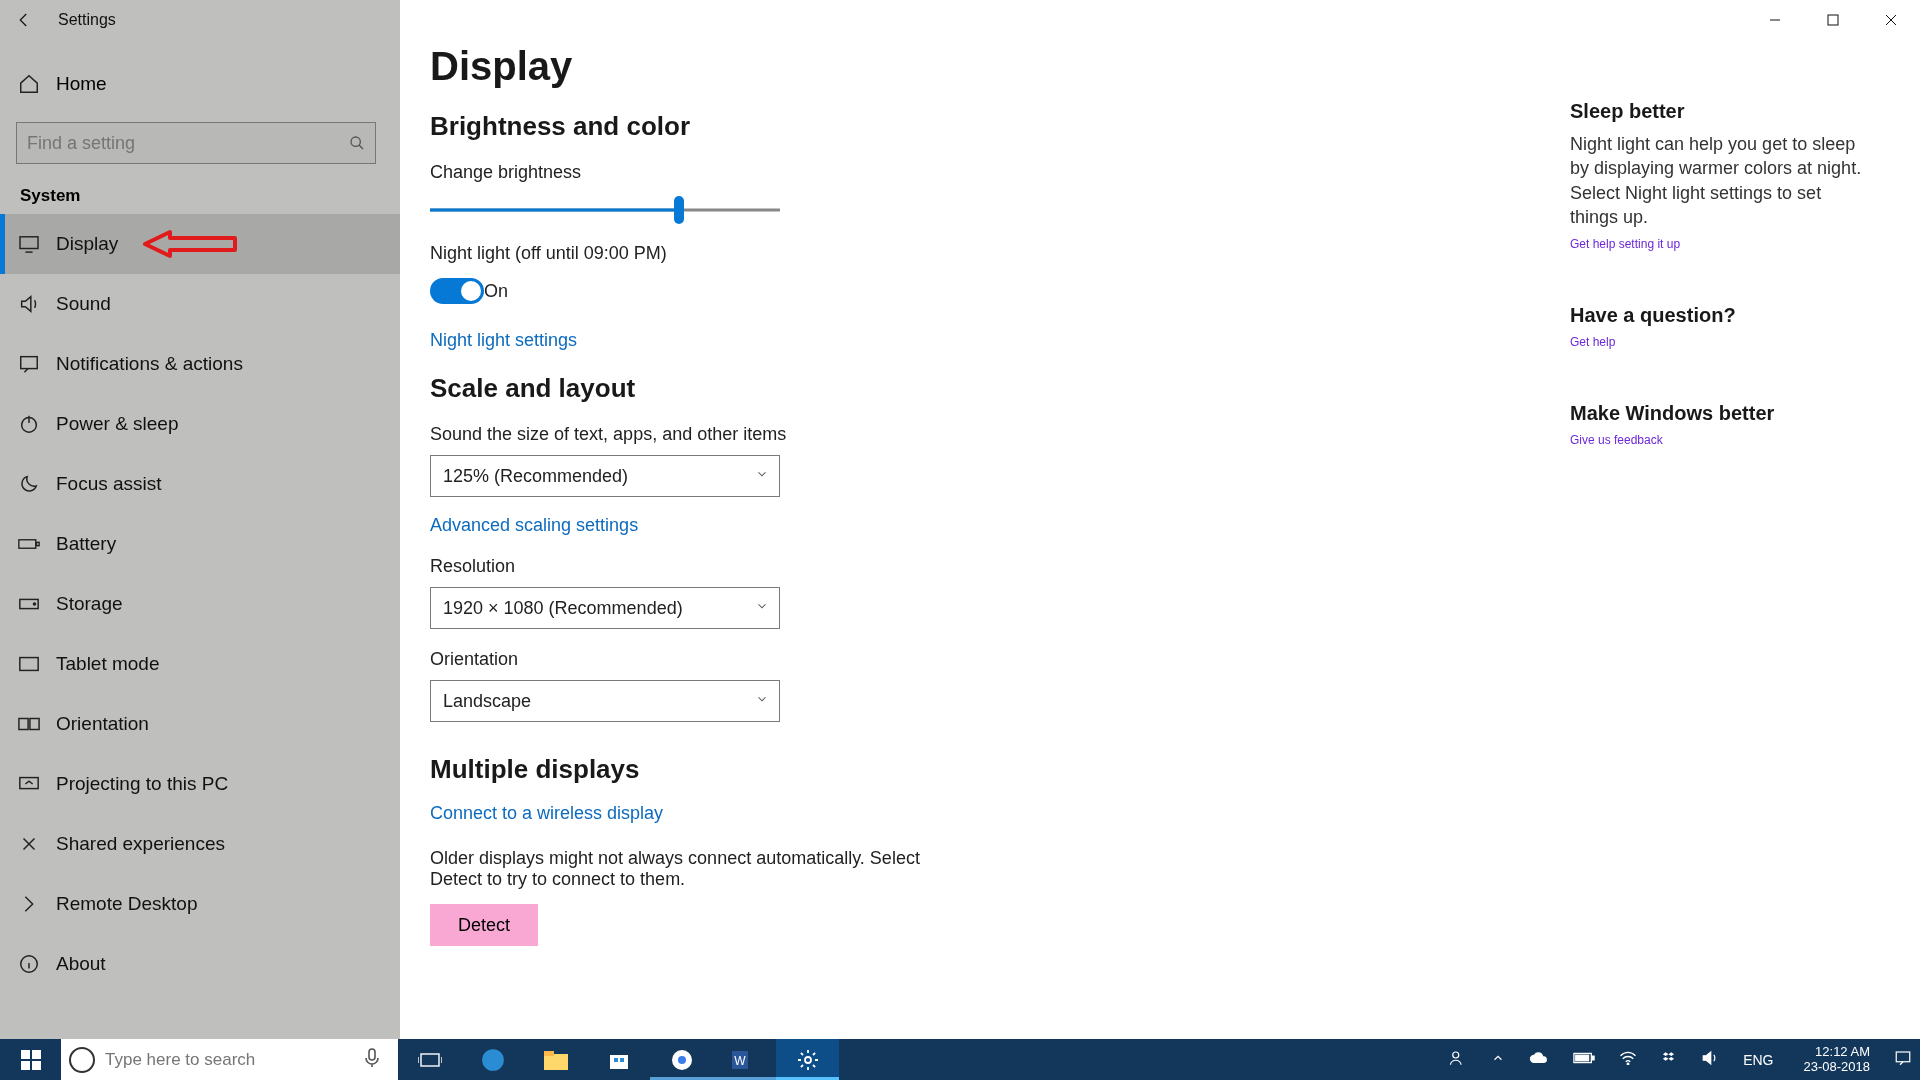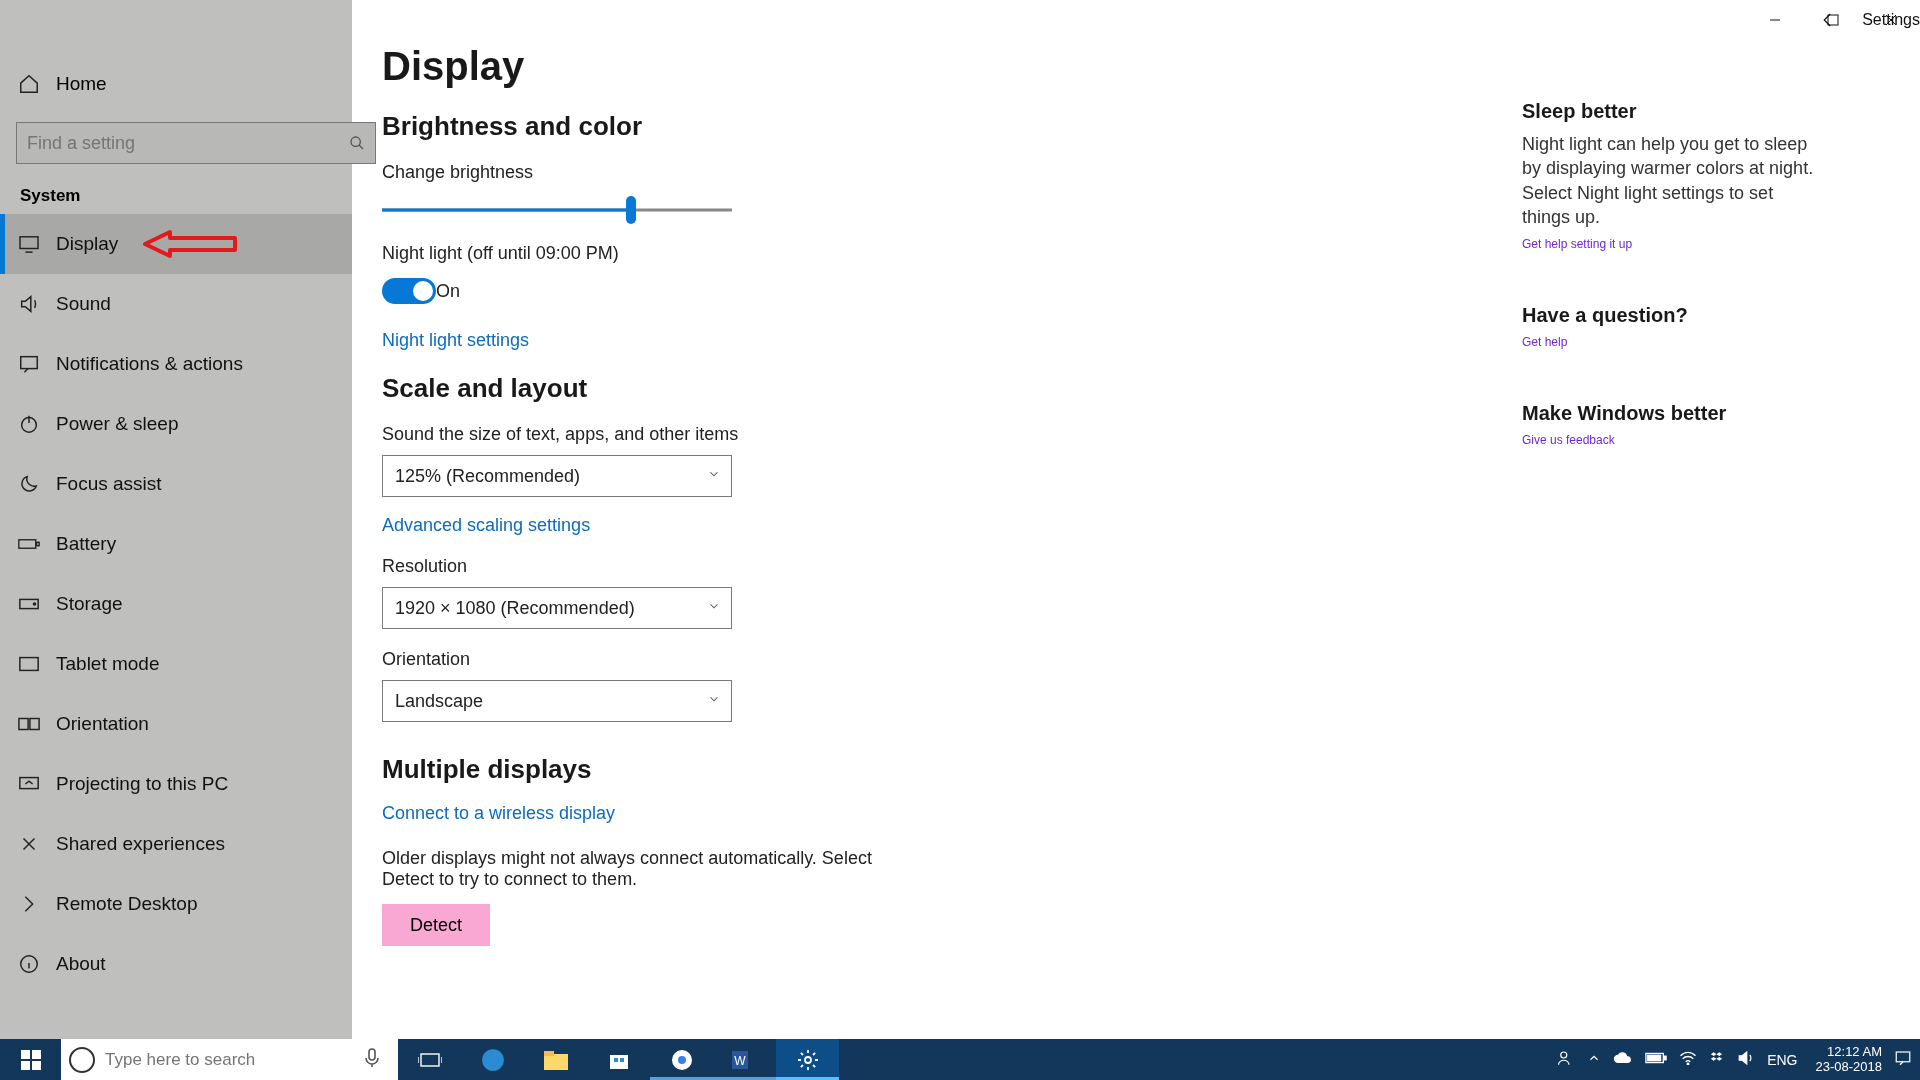--- a/index.html
+++ b/index.html
@@ -1,26 +1,26 @@
 <!DOCTYPE html>
 <html><head>
 <meta charset="utf-8">
 <style>
   * { box-sizing: border-box; margin: 0; padding: 0; font-family: "Segoe UI", sans-serif; }
   html, body { width: 1920px; height: 1080px; overflow: hidden; background: #fff; }
   .app { width: 1920px; height: 1039px; position: relative; display: flex; }
   
-  .titlebar { position: absolute; top: 0; left: 0; right: 0; height: 40px; display: flex; align-items: center; justify-content: flex-end; }
+  .titlebar { position: absolute; top: 0; left: 0; right: 0; height: 40px; display: flex; align-items: center; }
   .titlebar .back { width: 48px; height: 40px; display: flex; align-items: center; justify-content: center; }
   .titlebar .title { font-size: 16px; color: #111; margin-left: 10px; }
   .winbtns { position: absolute; right: 0; top: 0; display: flex; }
   .winbtn { width: 58px; height: 40px; display: flex; align-items: center; justify-content: center; }
   .winbtn svg { stroke: #111; }
   
-  .sidebar { width: 352px; height: 1039px; background: #bfbfbd; padding-top: 58px; }
+  .sidebar { width: 400px; height: 1039px; background: #bfbfbd; padding-top: 58px; }
   .home-row { display: flex; align-items: center; height: 52px; padding-left: 18px; gap: 16px; }
   .home-row .icon { width: 22px; height: 22px; }
   .home-row span { font-size: 19px; color: #000; }
   .search-wrap { padding: 12px 16px 0 16px; }
   .search { width: 360px; height: 42px; border: 1px solid #777; background: #b8b8b6; display: flex; align-items: center; }
   .search input { flex: 1; border: none; background: transparent; font-size: 18px; padding: 0 10px; color: #333; outline: none; }
   .search .sicon { width: 36px; display:flex; align-items:center; justify-content:center; }
   .group-label { font-size: 17px; font-weight: 600; color: #000; padding: 22px 0 8px 20px; }
   .nav-item { display: flex; align-items: center; height: 60px; padding-left: 18px; gap: 16px; position: relative; }
   .nav-item.active { background: #a8a8a6; }
@@ -56,21 +56,21 @@
   .taskbar { position: absolute; left: 0; right: 0; bottom: 0; height: 41px; background: #12375b; display:flex; align-items:stretch; color:#fff; }
   .tb-start { width:61px; display:flex; align-items:center; justify-content:center; }
   .tb-search { width:337px; background:#fff; display:flex; align-items:center; gap:10px; padding:0 8px; }
   .tb-search .circ { width:26px; height:26px; border:2px solid #333; border-radius:50%; }
   .tb-search input { flex:1; border:none; font-size:17px; color:#555; outline:none; }
   .tb-search .mic { width:26px; }
   .tb-item { width:63px; display:flex; align-items:center; justify-content:center; position:relative; }
   .tb-item.active { background:#0d4d88; }
   .tb-item.active::after { content:""; position:absolute; left:0; right:0; bottom:0; height:3px; background:#56c1ff; }
   .tb-item.open::after { content:""; position:absolute; left:0; right:0; bottom:0; height:3px; background:#5aa0d8; }
-  .tray { margin-left:auto; display:flex; align-items:center; gap:12px; padding:0 8px; font-size:13px; }
+  .tray { margin-left:auto; display:flex; align-items:center; gap:24px; padding:0 8px; font-size:13px; }
   .tray .clock { text-align:right; line-height:1.1; margin-left:6px; }
   .tray .lang { font-size:14px; }
 </style>
 </head>
 <body>
 
 <div class="app">
 
   <div class="titlebar">
     <div class="back">

